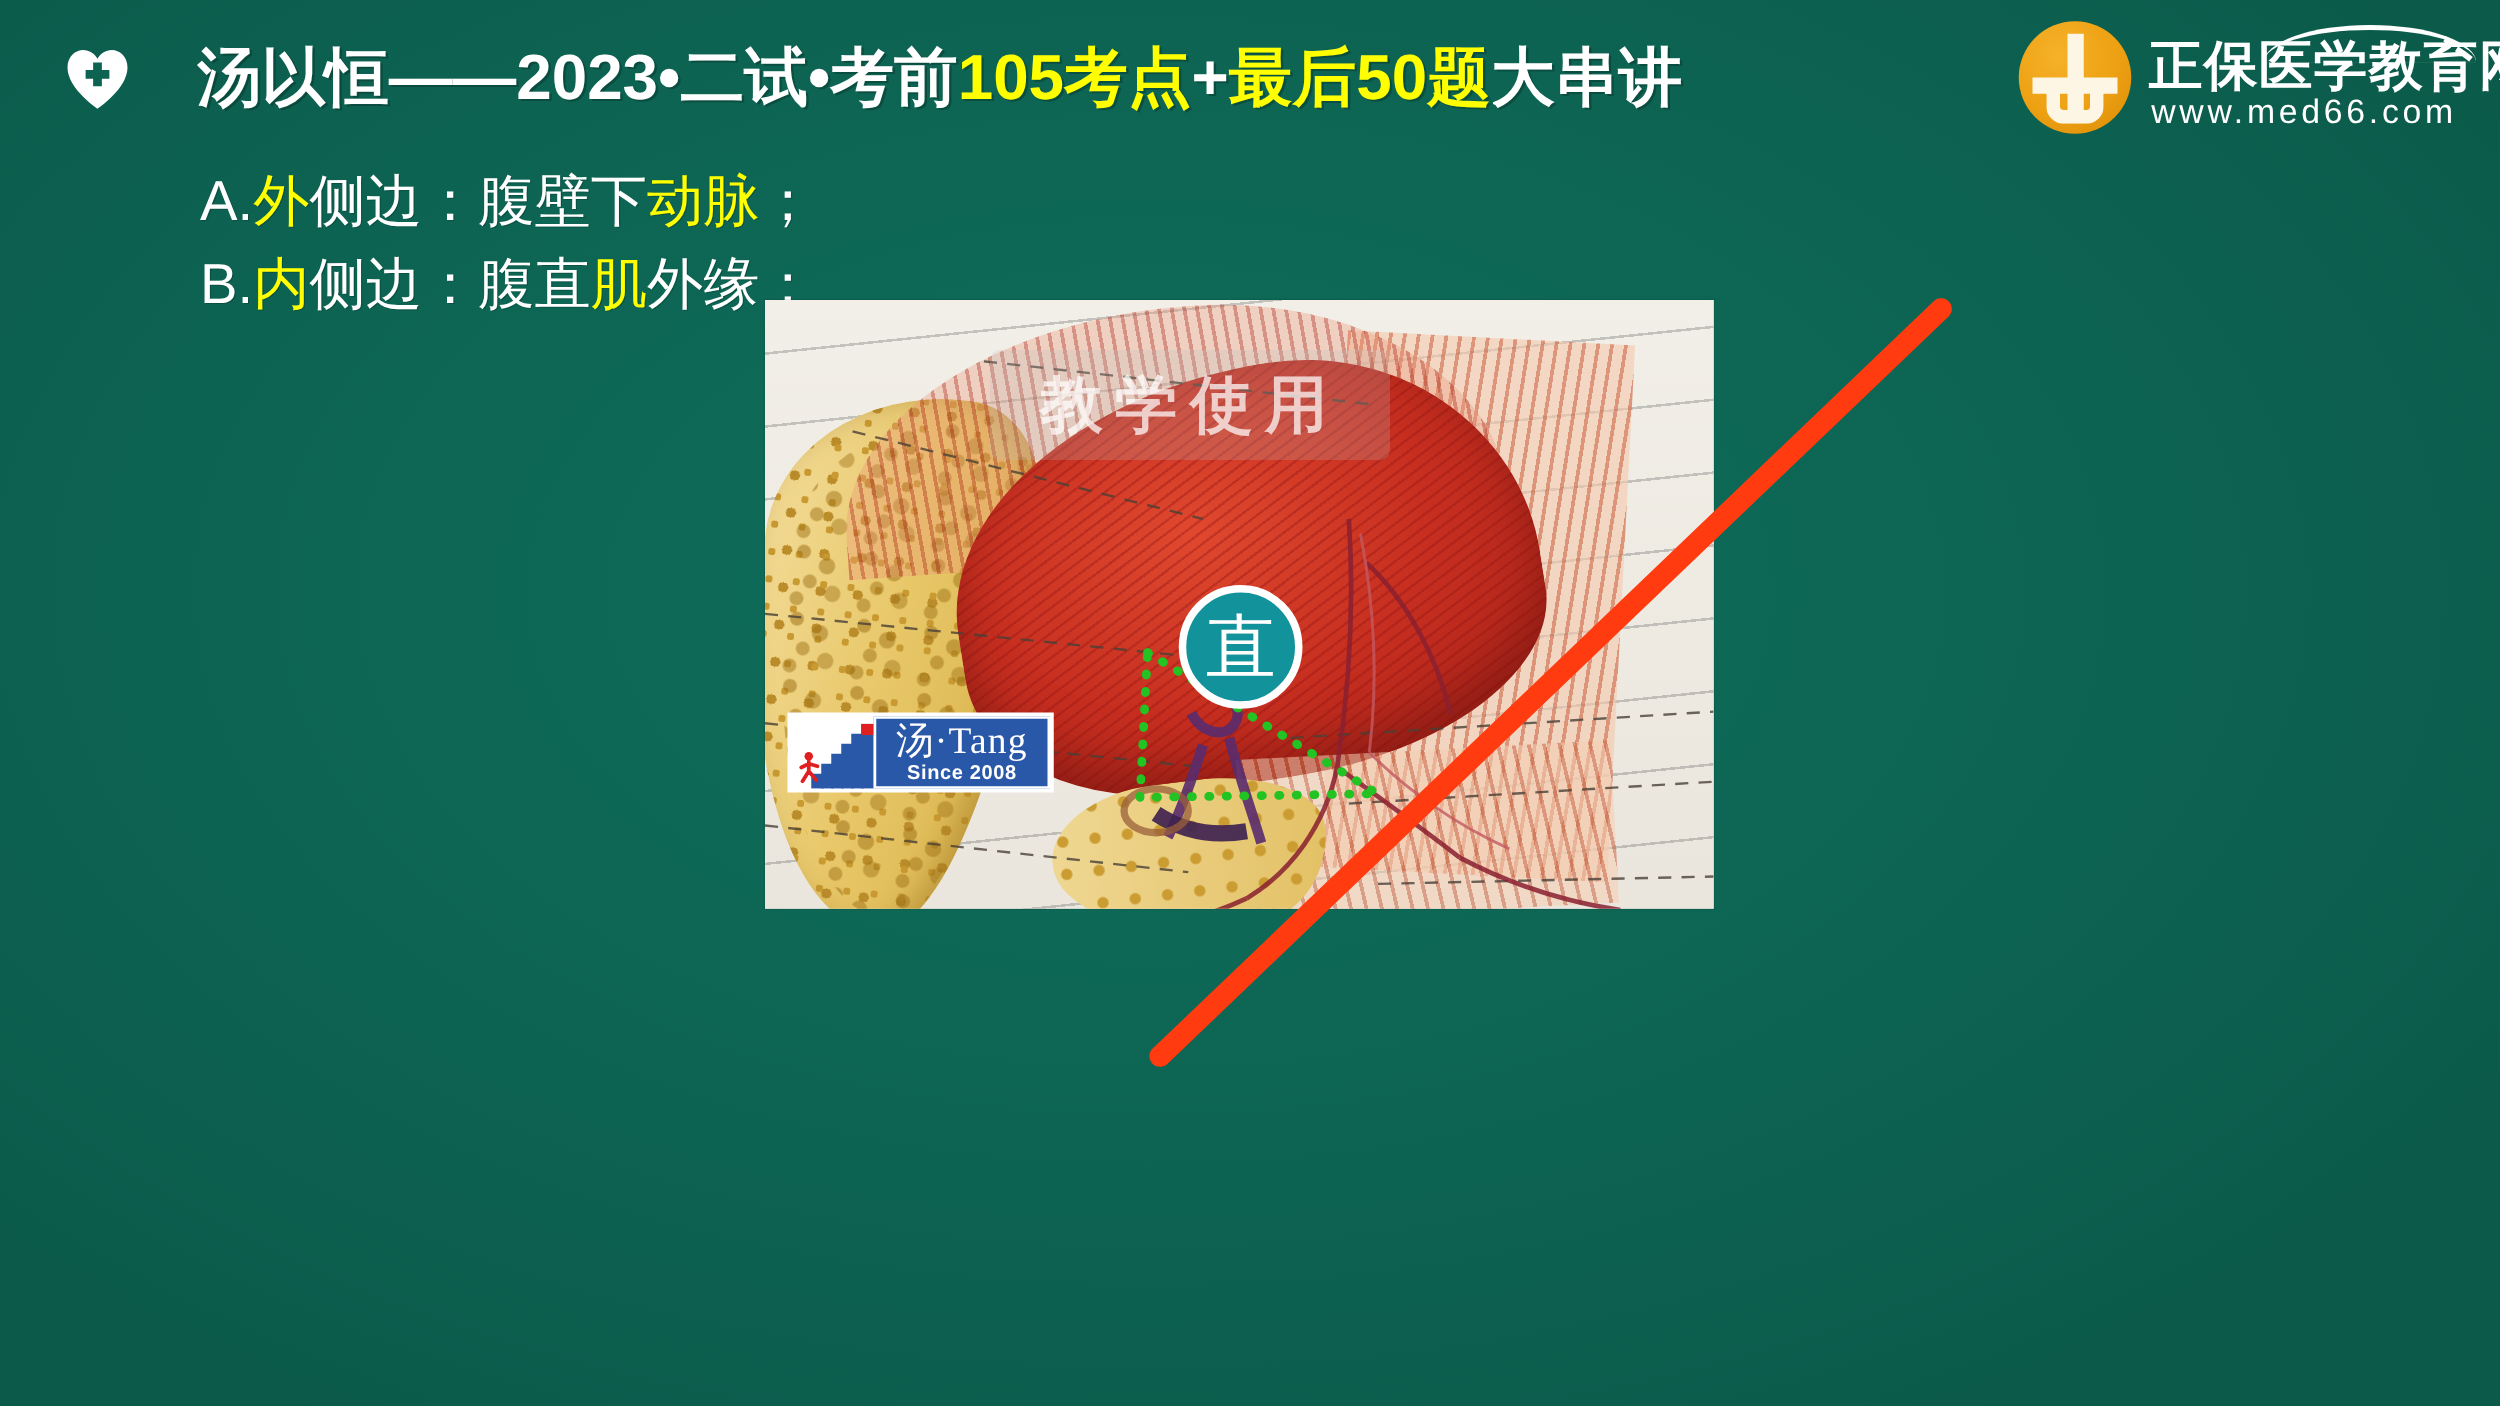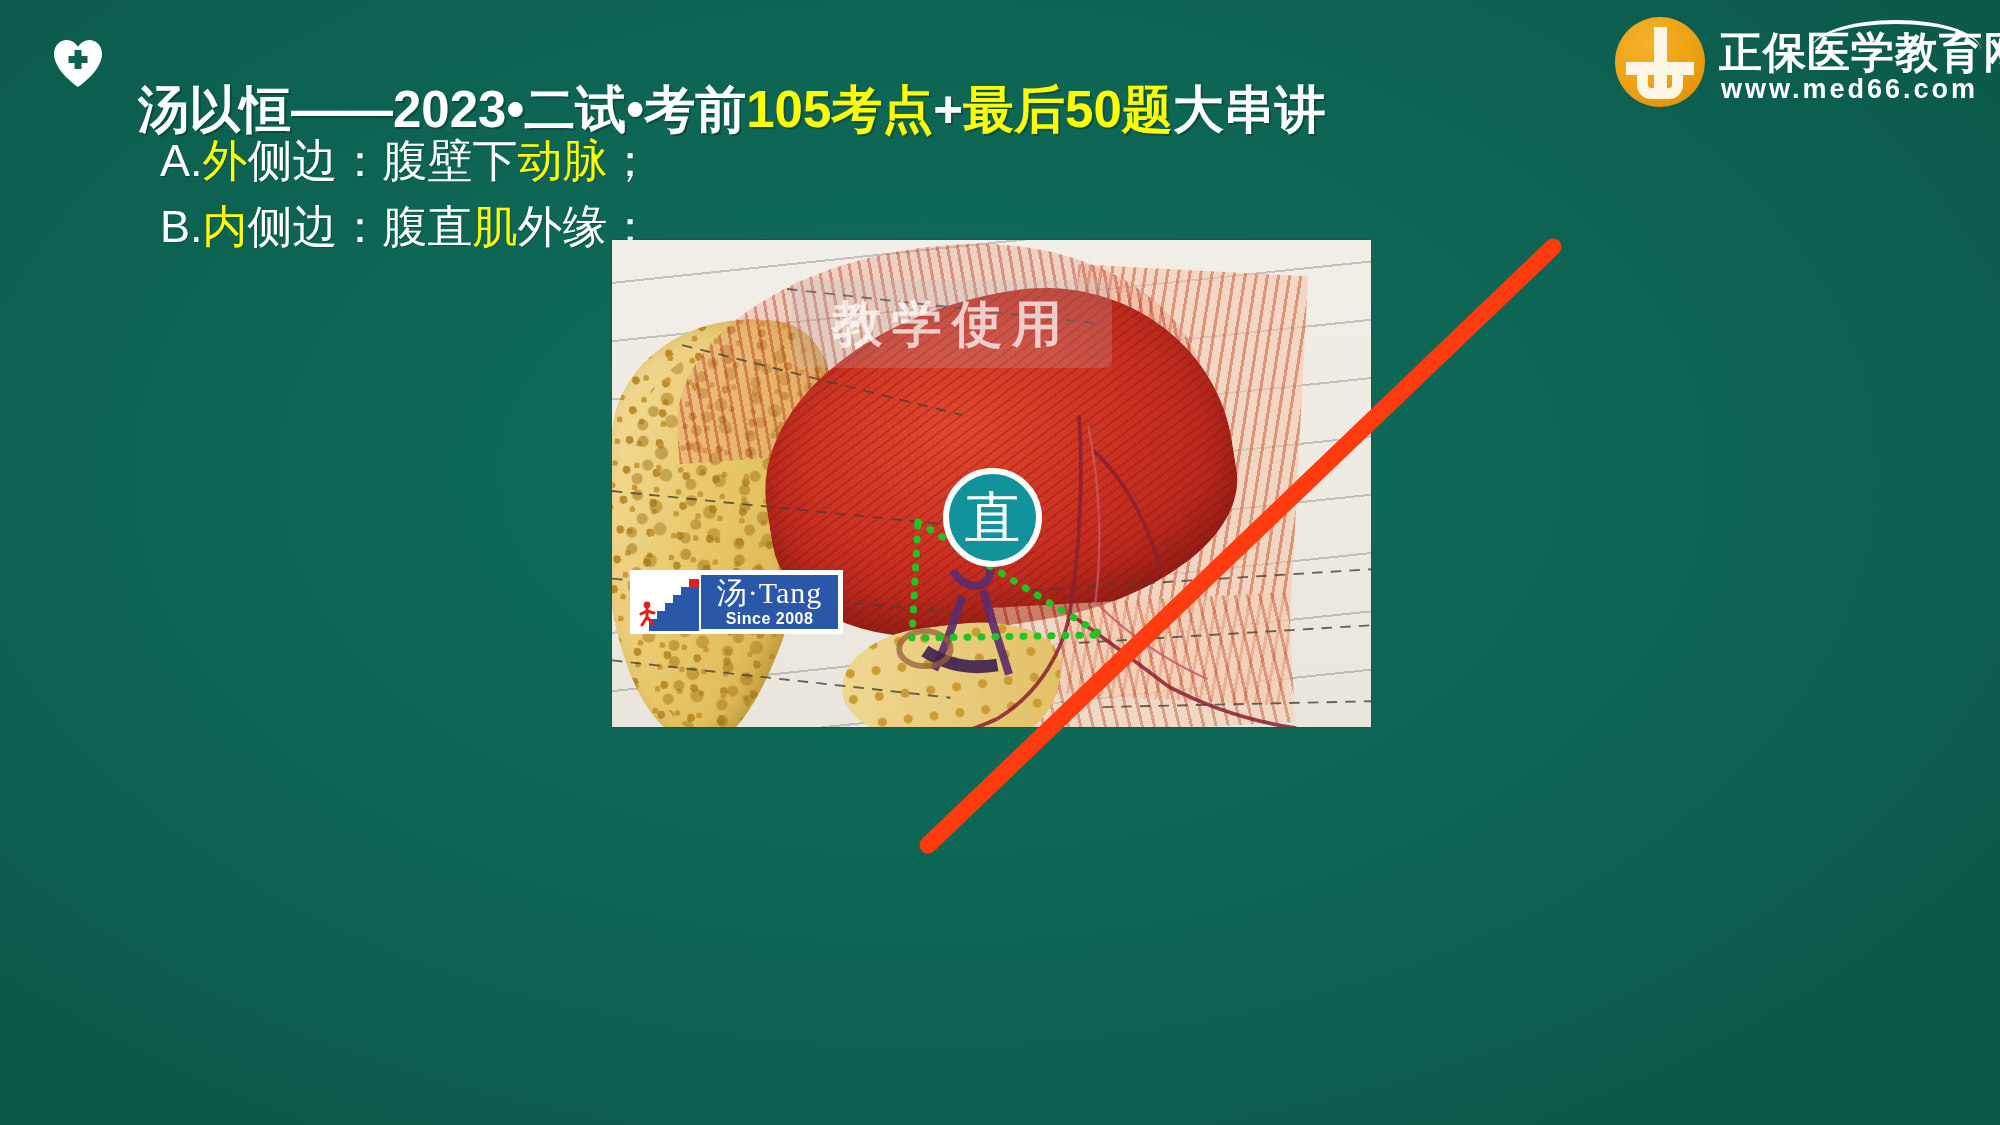--- a/index.html
+++ b/index.html
@@ -32,30 +32,29 @@
   }
   .heart-icon {
     position: absolute;
     left: 52px;
     top: 38px;
     width: 52px;
     height: 50px;
   }
   .title {
     position: absolute;
-    left: 138px;
+    left: 158px;
     top: 26px;
     font-size: 51px;
     font-weight: bold;
     color: #ffffff;
     letter-spacing: 0px;
     white-space: nowrap;
     line-height: 72px;
     text-shadow: 2px 2px 0 rgba(0,0,0,0.22);
-    margin-top: 48px;
   }
   .title .hl { color: #ffff00; }
 
   
   .brand {
     position: absolute;
     right: 25px;
     top: 14px;
     width: 360px;
     height: 96px;
@@ -103,21 +102,21 @@
     position: absolute;
     left: 196px; top: 6px;
     width: 170px; height: 26px;
     border-top: 4px solid #ffffff;
     border-radius: 50% / 100% 100% 0 0;
   }
   .brand-url {
     position: absolute;
     left: 106px; top: 60px;
     font-size: 27px;
-    font-weight: bold;
+    font-weight: normal;
     color: #ffffff;
     letter-spacing: 3px;
     white-space: nowrap;
   }
 
   
   .body-text {
     position: absolute;
     left: 160px;
     top: 128px;

